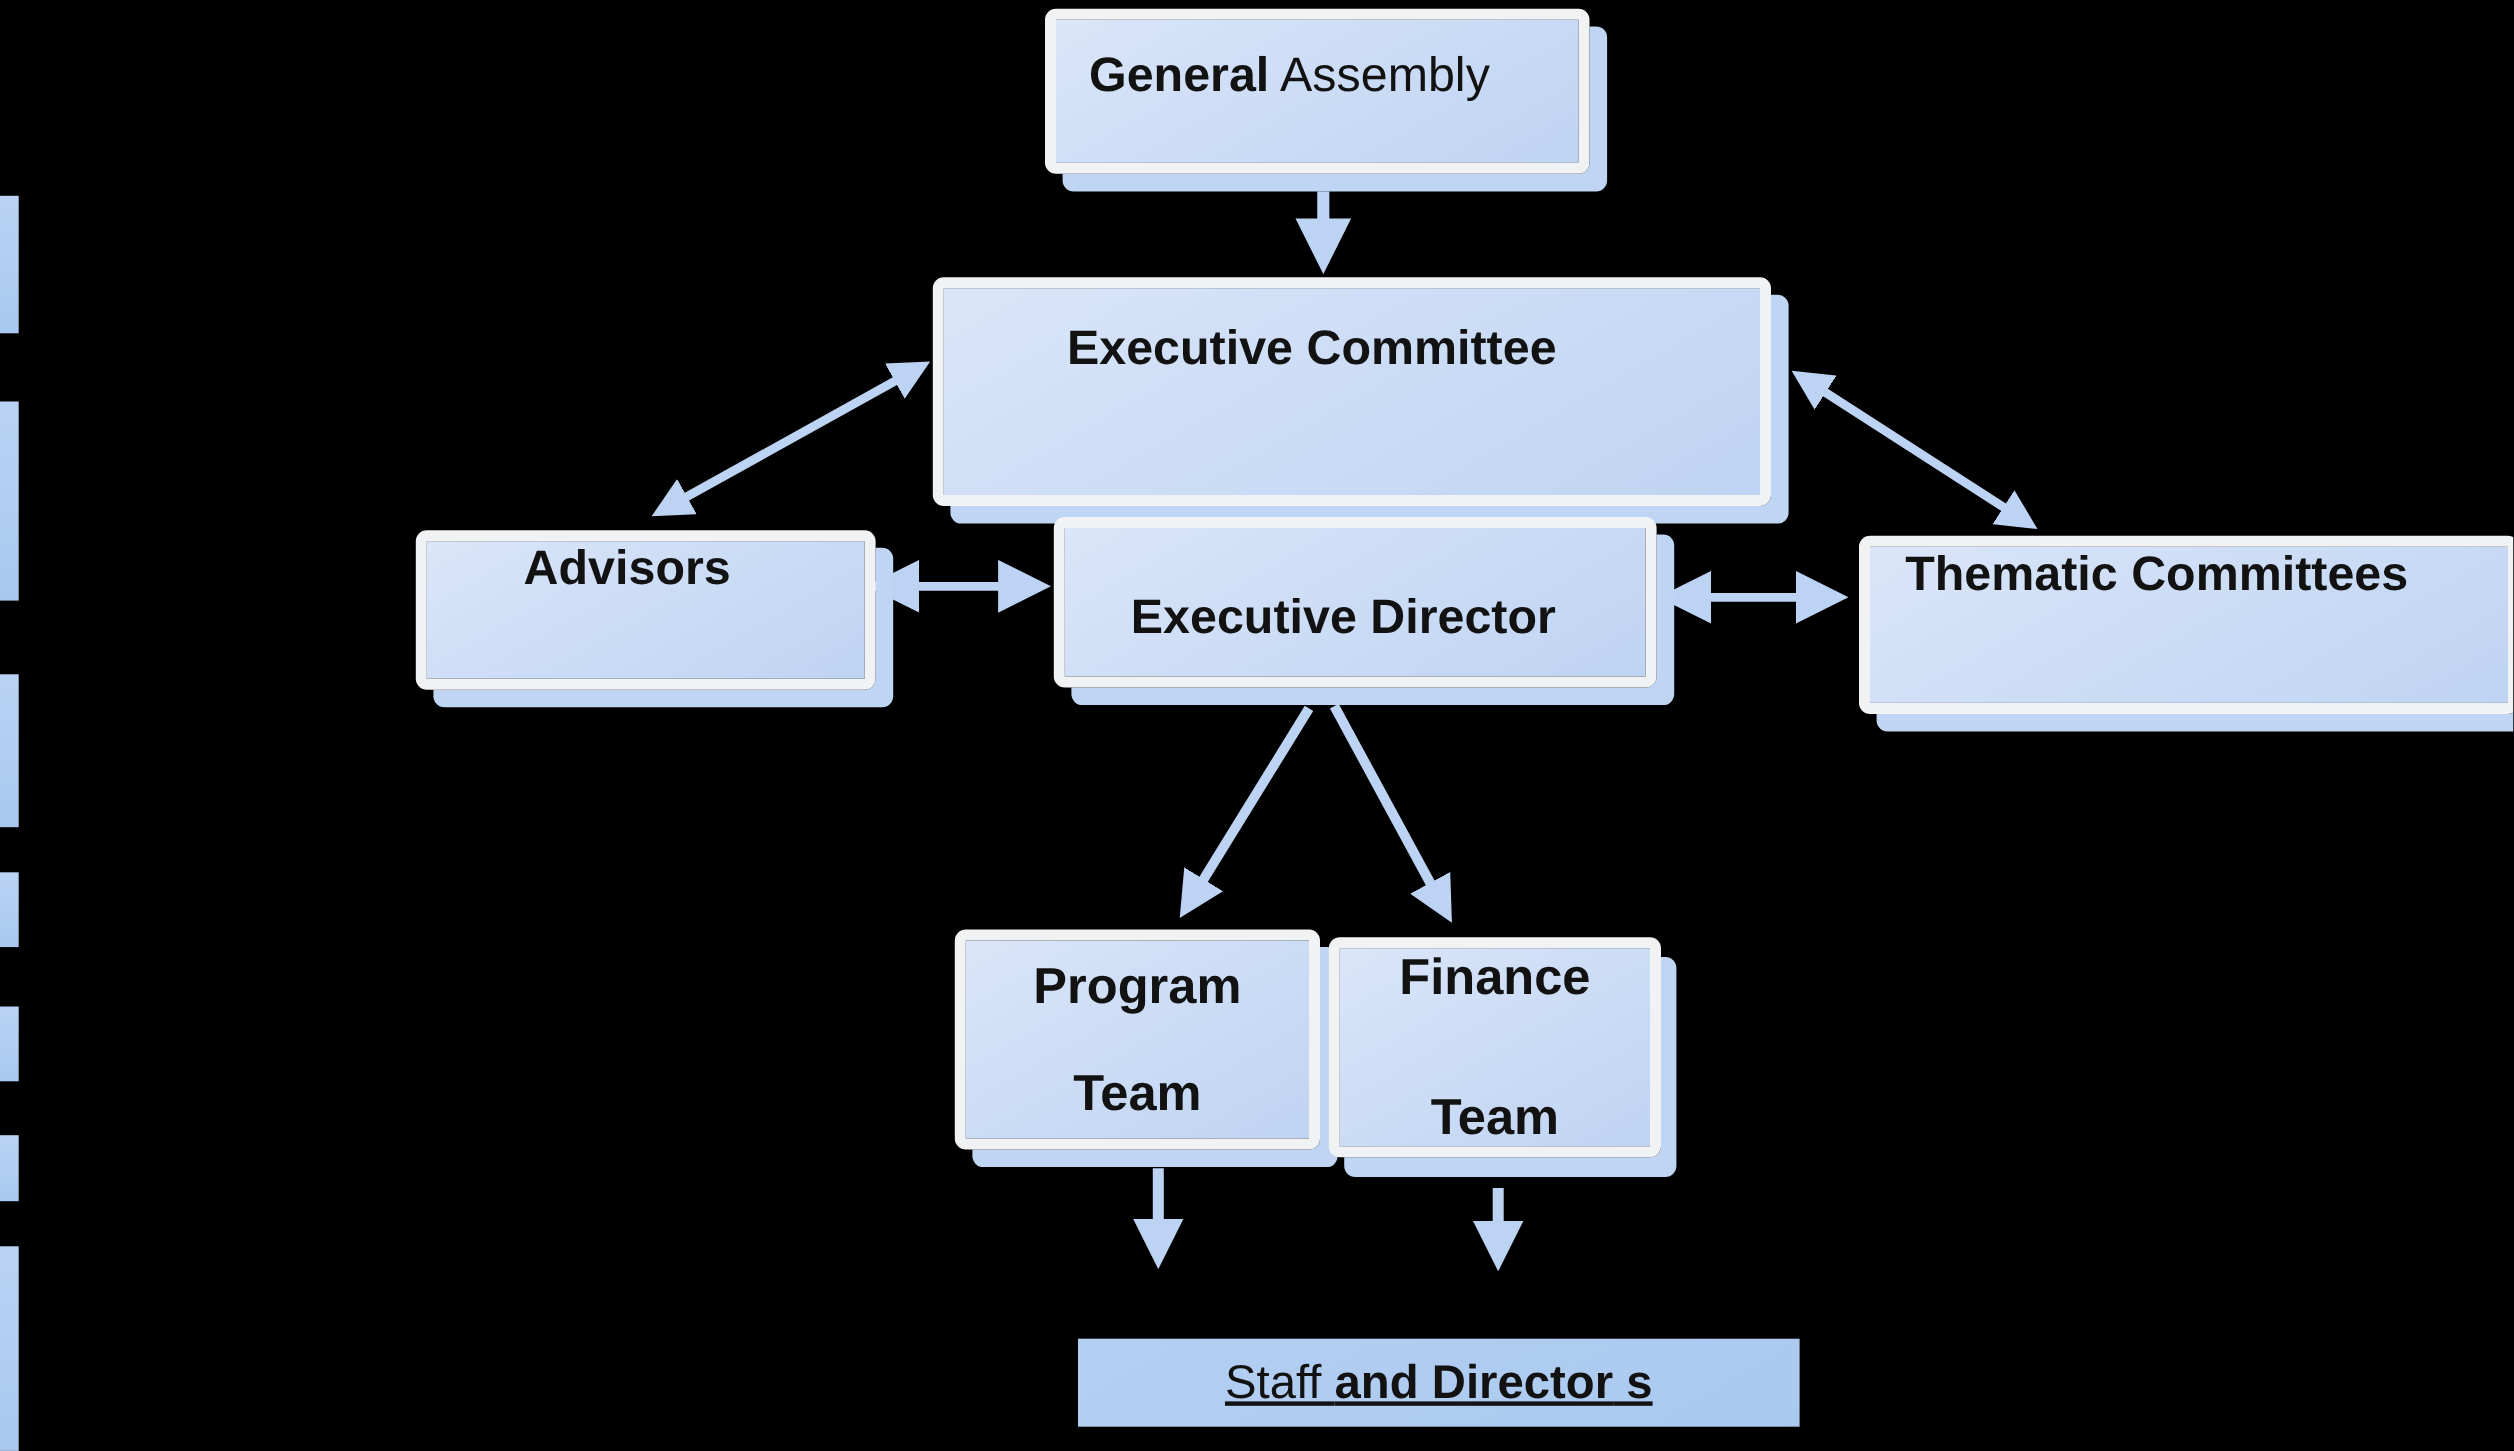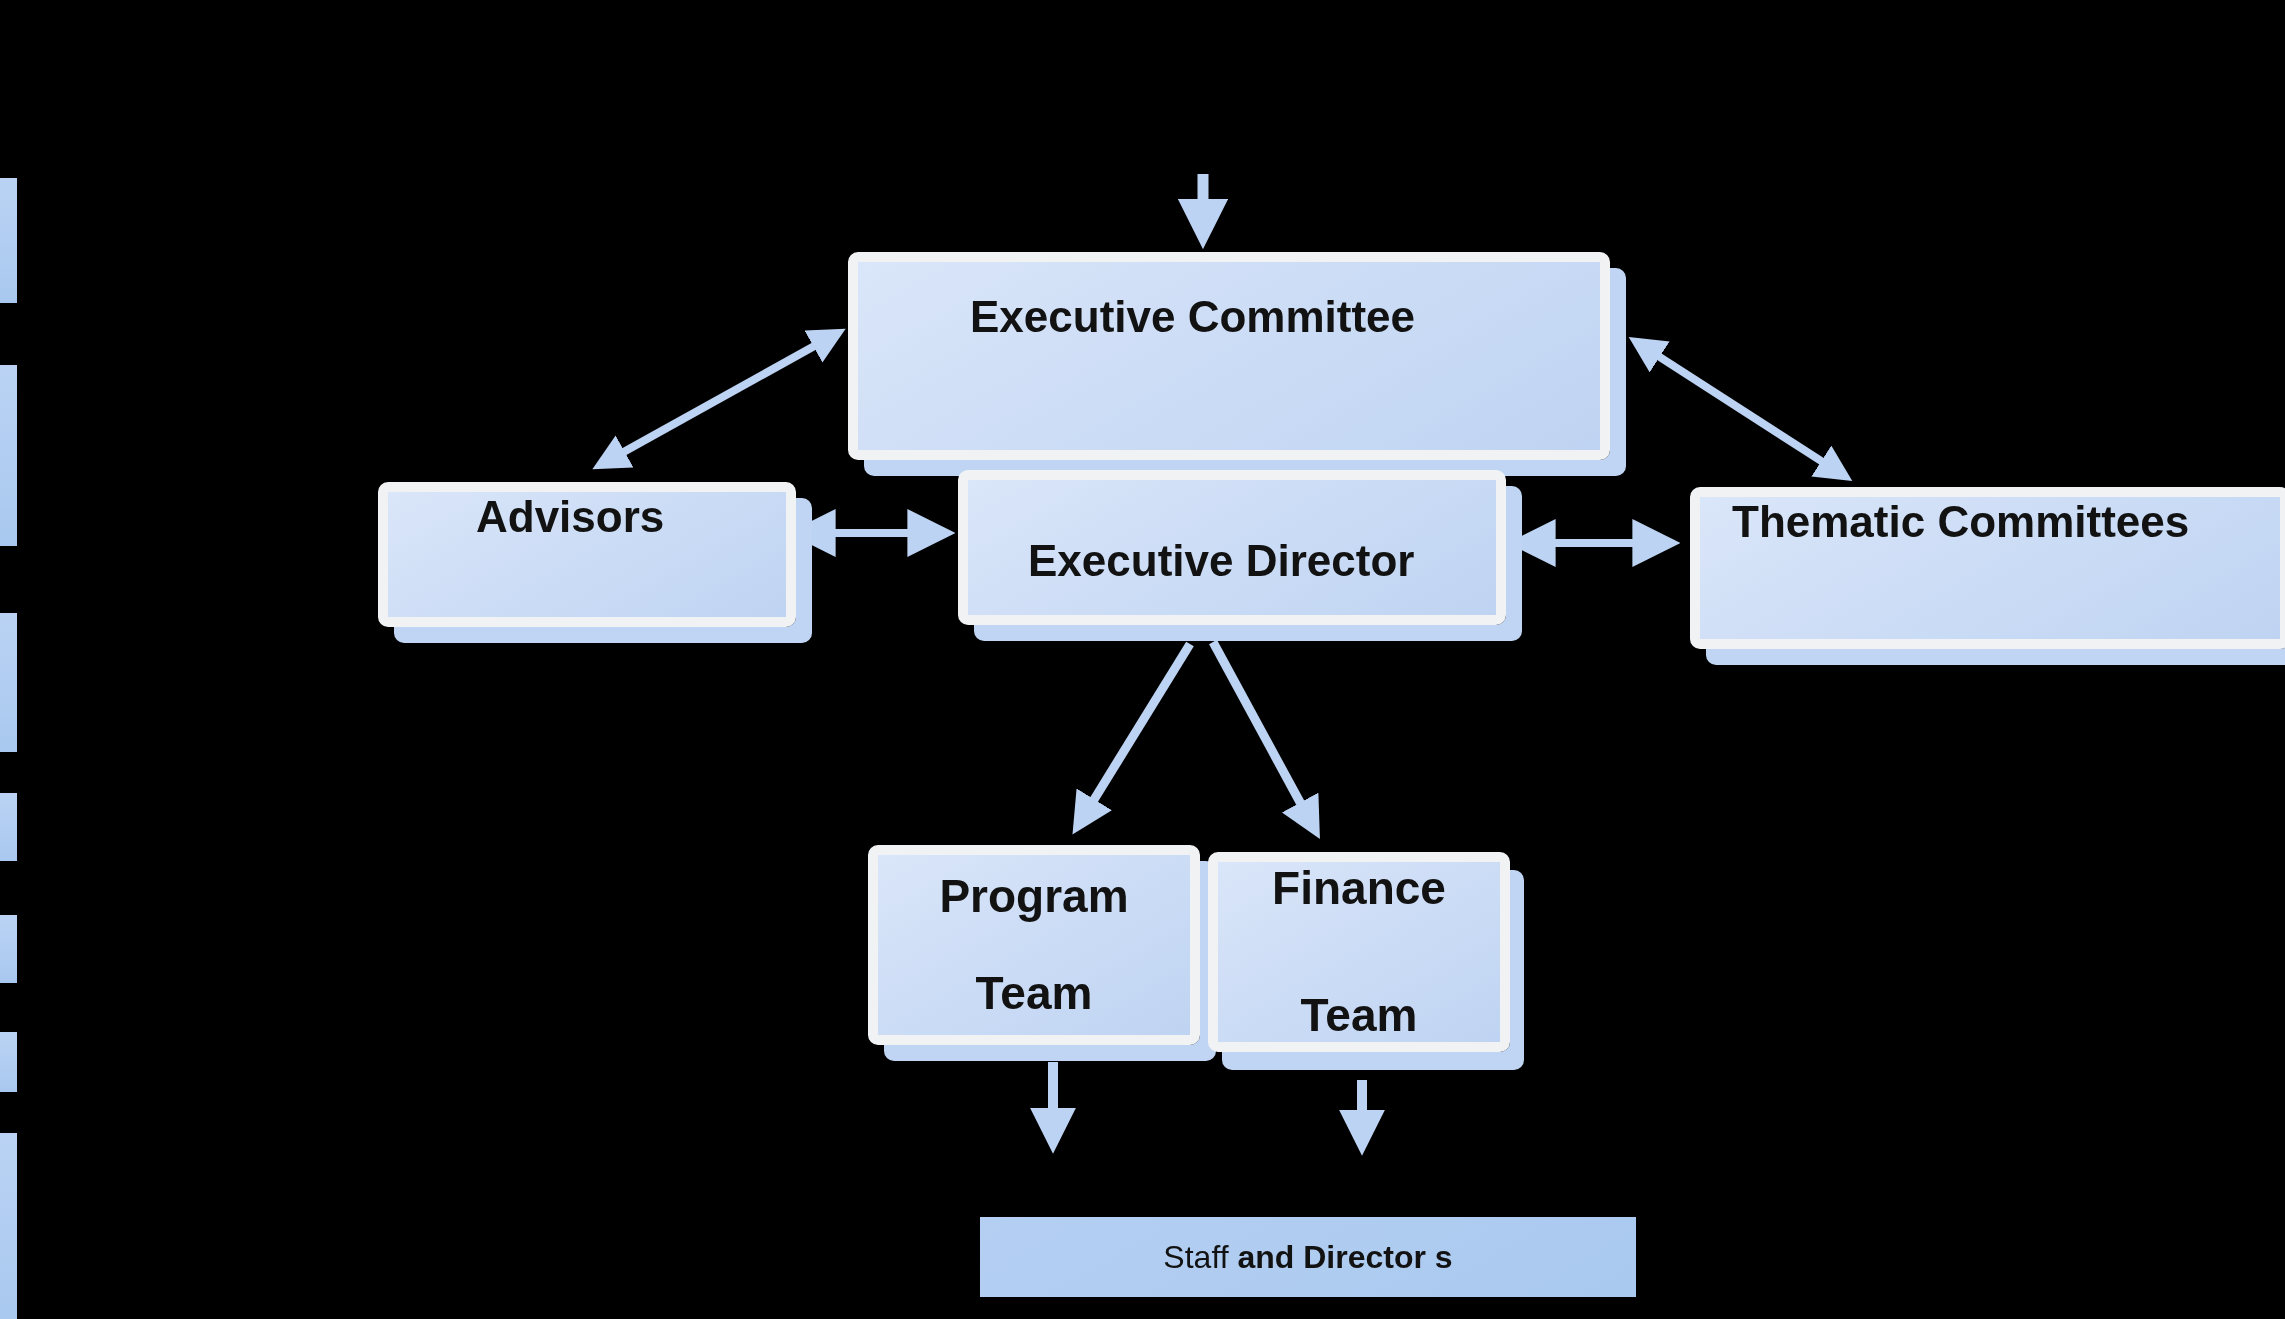--- a/index.html
+++ b/index.html
@@ -36,22 +36,23 @@
     font-size:46px;
   }
   .staff-box{
     position:absolute;
     box-sizing:border-box;
     background:linear-gradient(150deg,#b4cff2 0%,#aac9ef 100%);
     display:flex;
     align-items:center;
     justify-content:center;
     color:#121212;
-    font-size:32px;
+    font-size:43px;
     white-space:pre;
+    text-decoration:underline;
   }
   .strip{
     position:absolute;
     left:0;width:17px;
     background:linear-gradient(180deg,#bad3f4 0%,#a9c8ef 100%);
   }
   #arrows{position:absolute;left:0;top:0;pointer-events:none;}
 </style>
 </head>
 <body>
@@ -80,20 +81,23 @@
     <path d="M1638,343 L1843,475" stroke="#bdd3f3" stroke-width="8" marker-start="url(#ah)" marker-end="url(#ah)"></path>
     <path d="M1203,432 L1203,452" stroke="#bdd3f3" stroke-width="11" marker-end="url(#ah)"></path>
     <path d="M802,533 L941,533" stroke="#bdd3f3" stroke-width="8" marker-start="url(#ahBig)" marker-end="url(#ahBig)"></path>
     <path d="M1522,543 L1666,543" stroke="#bdd3f3" stroke-width="8" marker-start="url(#ahBig)" marker-end="url(#ahBig)"></path>
     <path d="M1190,644 L1079,824" stroke="#bdd3f3" stroke-width="9" marker-end="url(#ah)"></path>
     <path d="M1213,642 L1314,828" stroke="#bdd3f3" stroke-width="9" marker-end="url(#ah)"></path>
     <path d="M1053,1062 L1053,1140" stroke="#bdd3f3" stroke-width="10" marker-end="url(#ah)"></path>
     <path d="M1362,1080 L1362,1142" stroke="#bdd3f3" stroke-width="10" marker-end="url(#ah)"></path>
   </svg>
 
+  <div class="node top-anchor" style="left:950px;top:8px;width:495px;height:150px;padding:26px 0 0 30px;">
+    <span><span class="bold">General</span><span class="reg"> Assembly</span></span>
+  </div>
 
   <div class="node top-anchor" style="left:848px;top:252px;width:762px;height:208px;padding:30px 0 0 112px;">
     <span class="bold">Executive Committee</span>
   </div>
 
   <div class="node v-center" style="left:378px;top:482px;width:418px;height:145px;padding-left:88px;">
     <span class="bold">Advisors</span>
   </div>
 
   <div class="node top-anchor" style="left:958px;top:470px;width:548px;height:155px;padding:28px 0 0 60px;align-items:center;">

